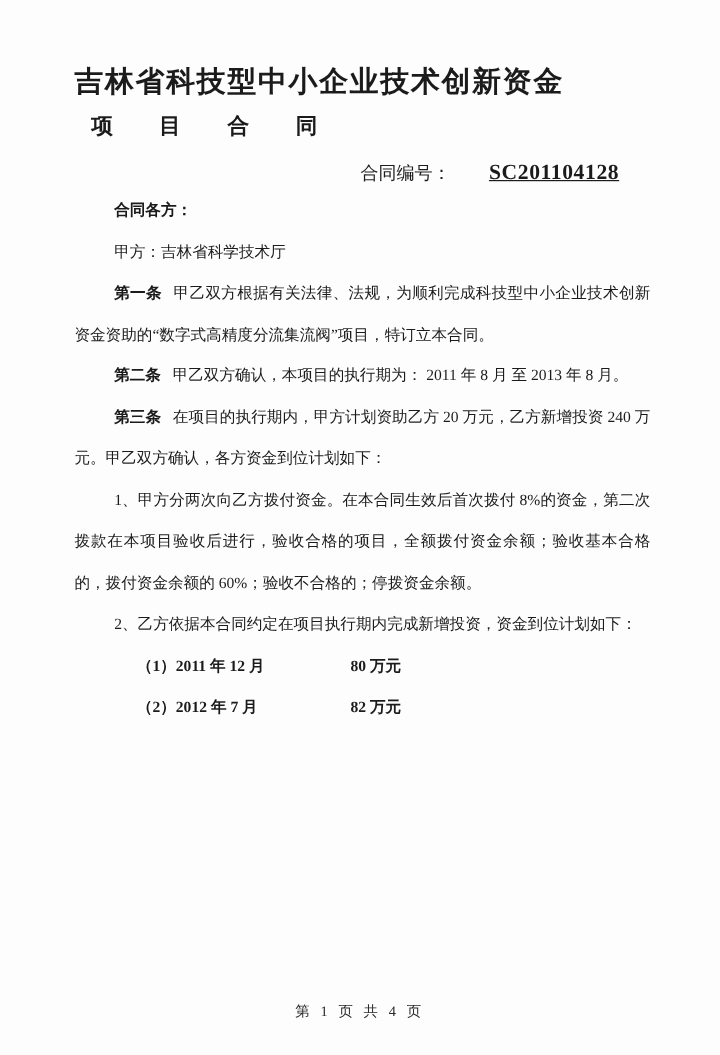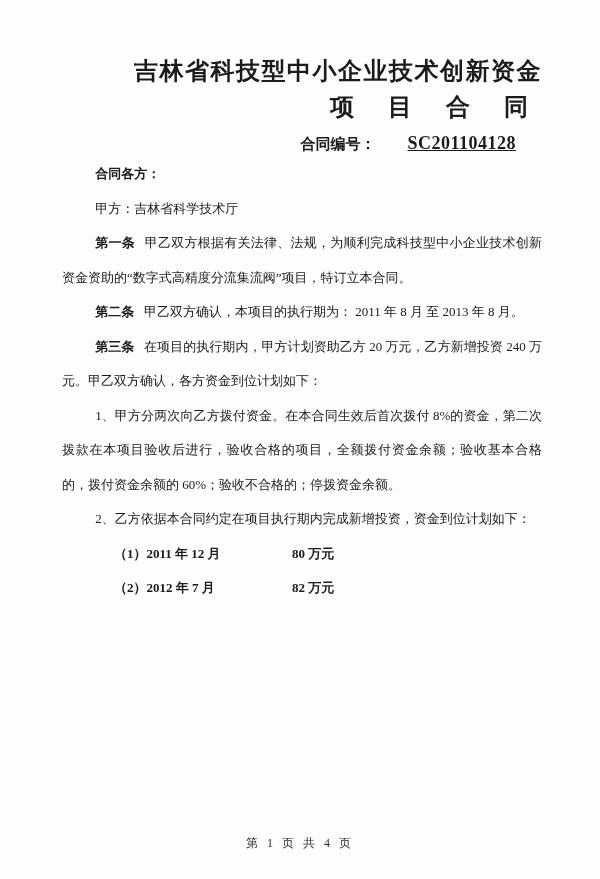--- a/index.html
+++ b/index.html
@@ -14,46 +14,46 @@
   }
   .page {
     position: relative;
     width: 600px;
     height: 879px;
     box-sizing: border-box;
     padding: 52px 58px 0 62px;
   }
   
   .doc-title {
-    font-family: Liberation Serif, serif;
+    font-family: Liberation Mono, monospace;
     font-weight: bold;
-    text-align: right;
+    text-align: left;
     margin: 0;
   }
   .title-line1 {
     font-size: 24px;
     line-height: 38px;
     letter-spacing: 1.5px;
   }
   .title-line2 {
-    font-size: 24px;
+    font-size: 18px;
     line-height: 34px;
     letter-spacing: 14px;
     text-indent: 14px; 
   }
   .contract-line {
     text-align: right;
     margin: 6px 26px 0 0;
     font-size: 15px;
     line-height: 26px;
     white-space: nowrap;
   }
   .contract-label {
     font-family: "DejaVu Sans", "Liberation Sans", sans-serif;
-    font-weight: bold;
+    font-weight: normal;
   }
   .contract-value {
     font-family: "Liberation Serif", "DejaVu Serif", serif;
     font-weight: bold;
     font-size: 18px;
     text-decoration: underline;
     letter-spacing: 0.5px;
     margin-left: 32px;
   }
   

